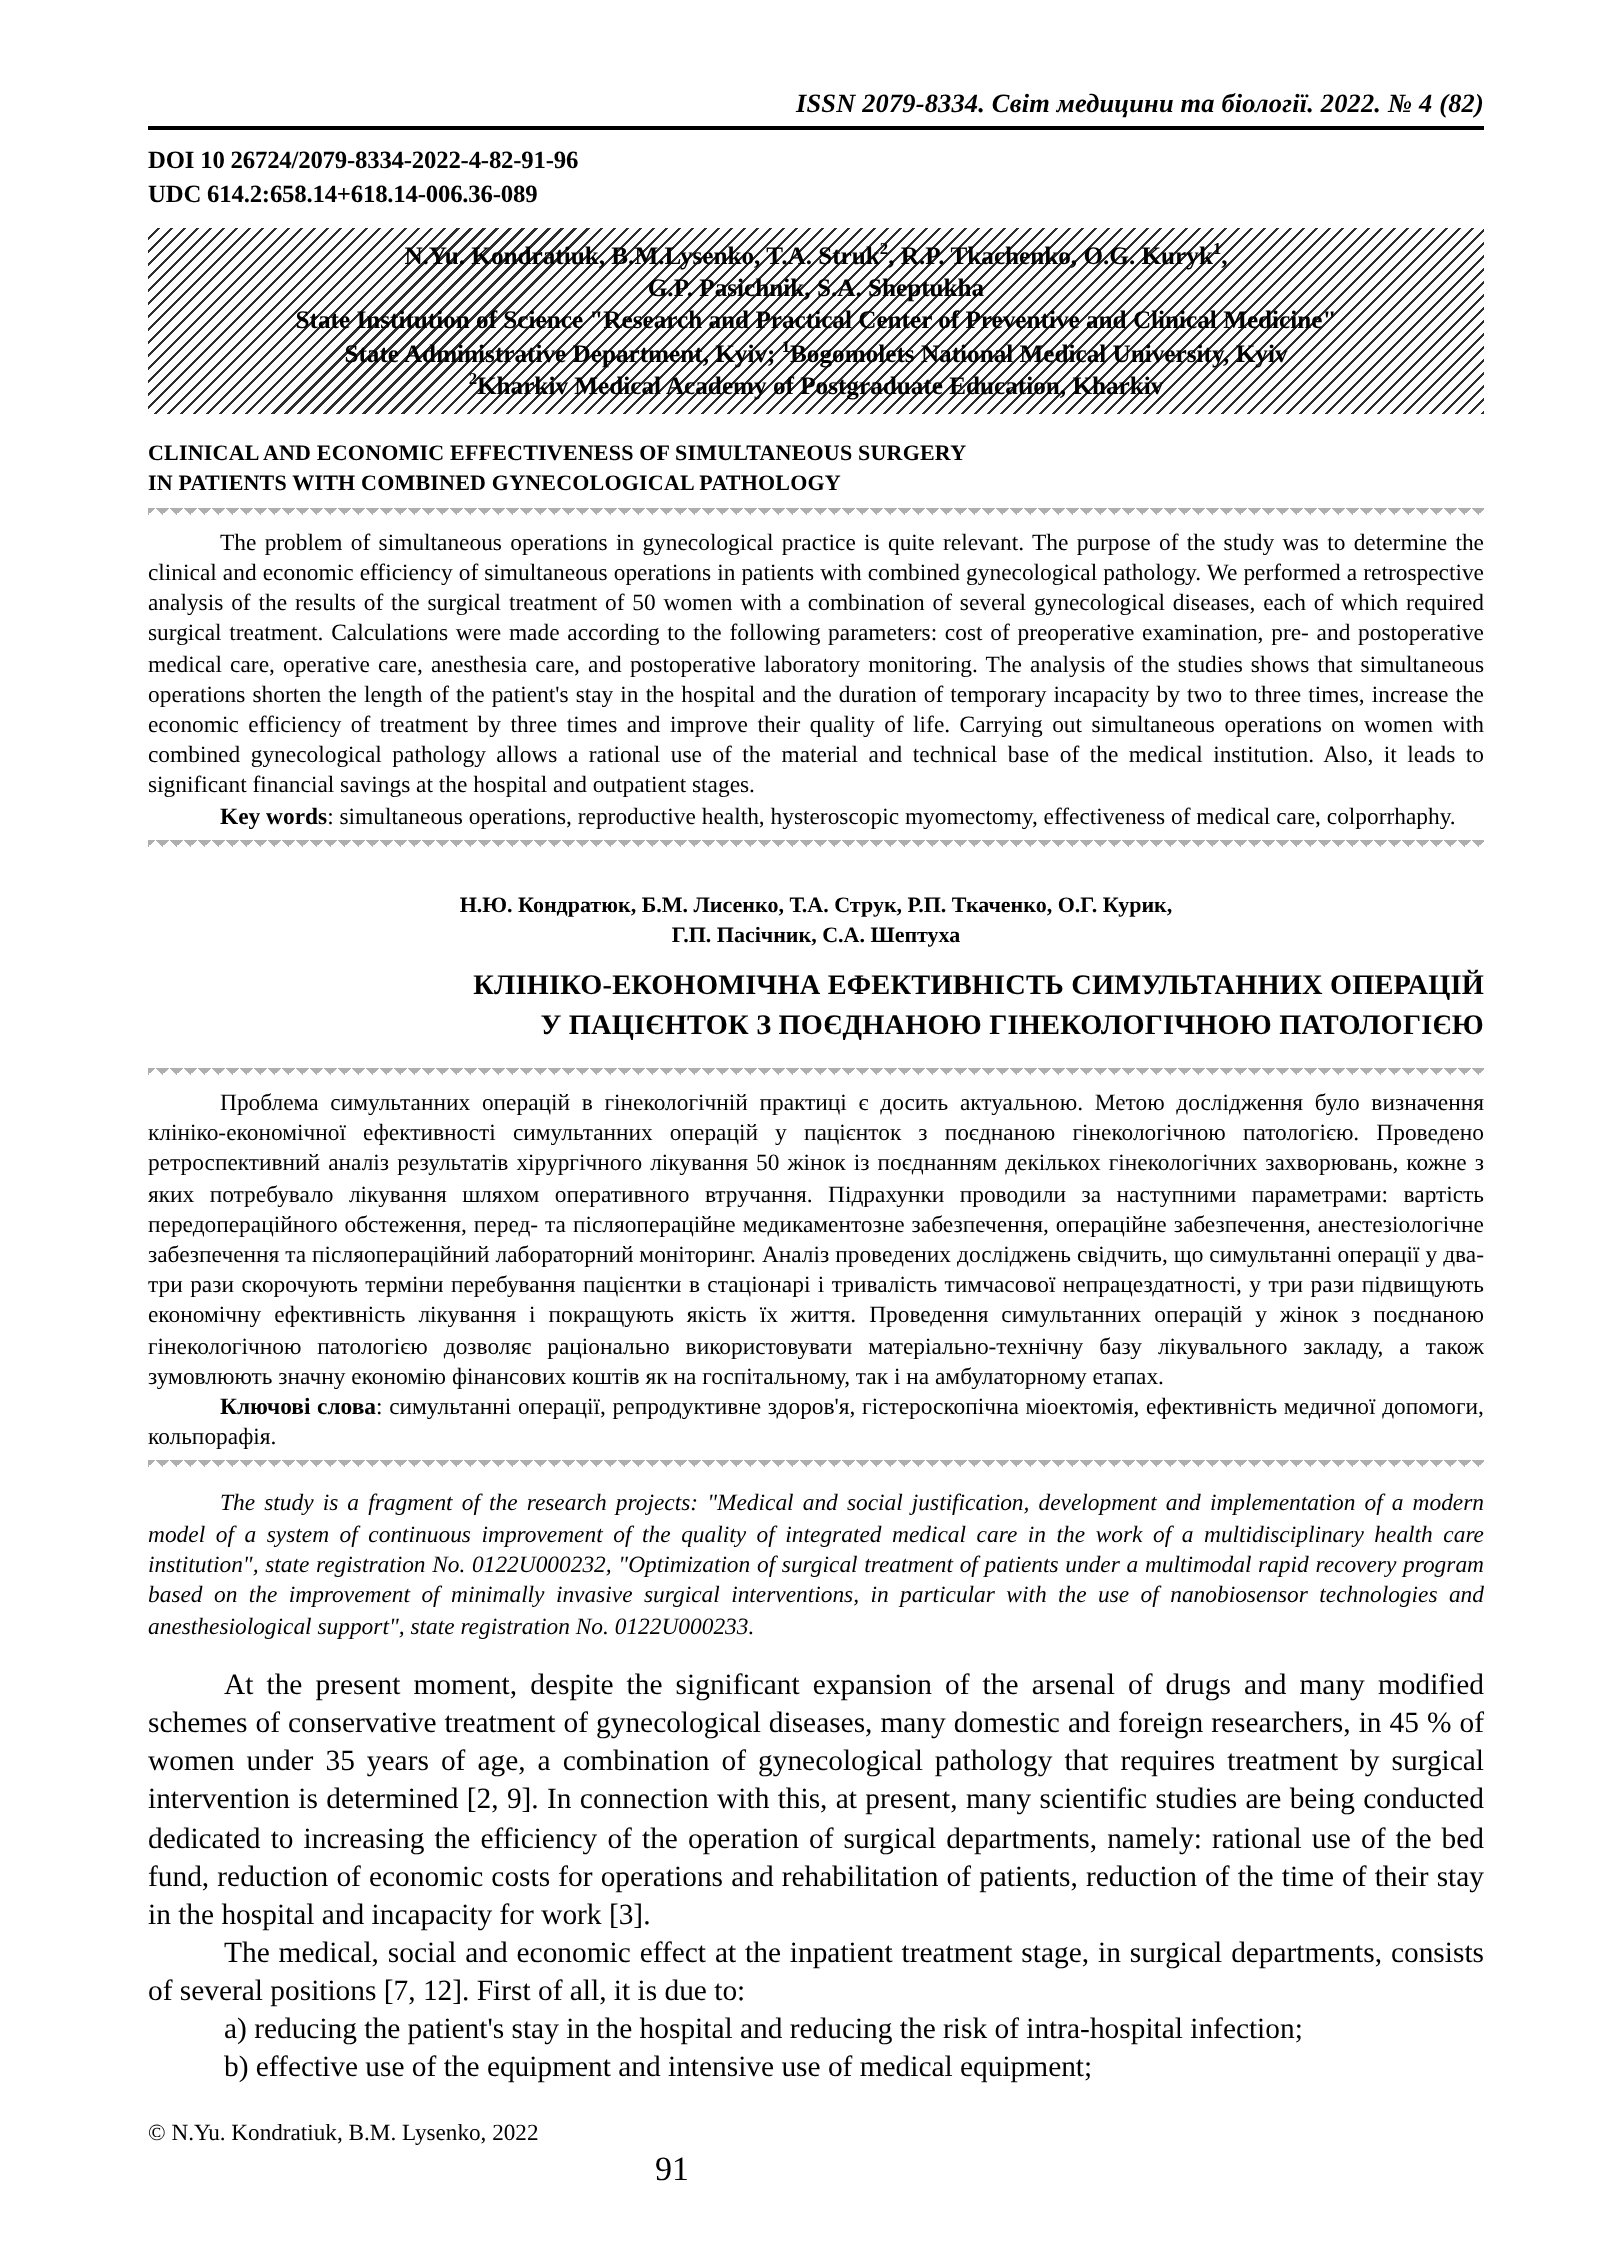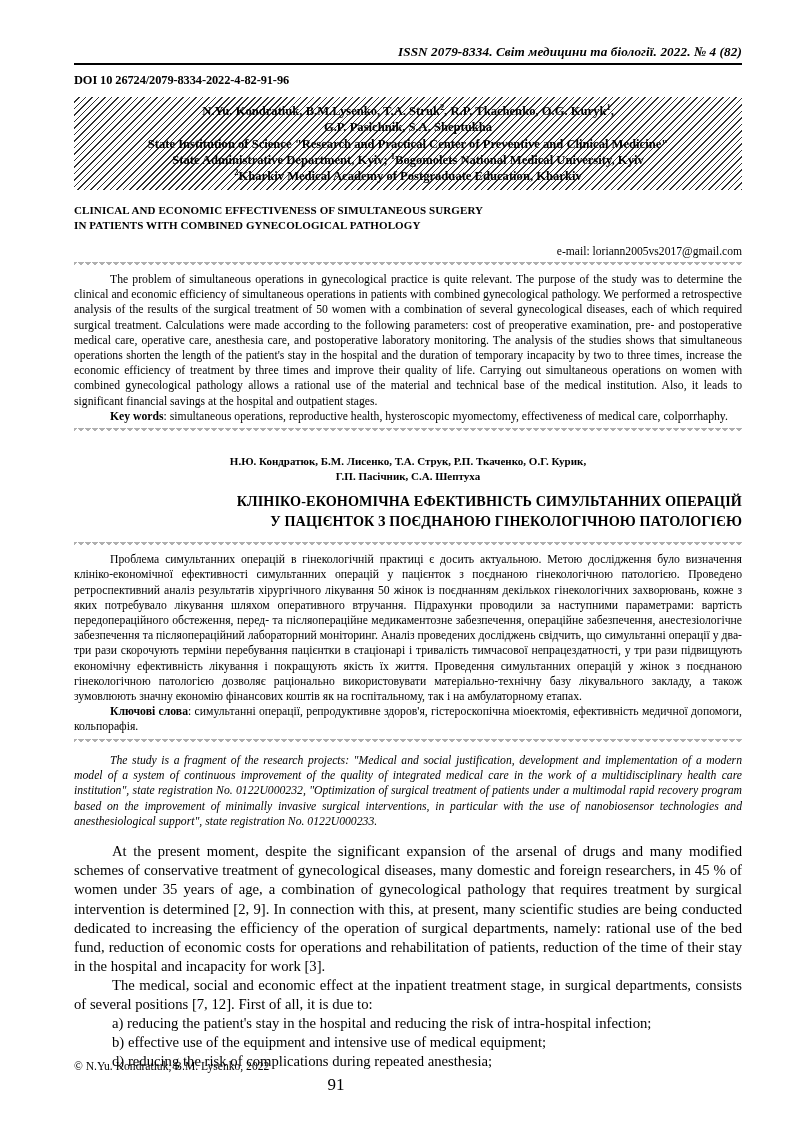--- a/index.html
+++ b/index.html
@@ -185,36 +185,36 @@
 <body>
 
 <div class="page">
   <div class="content">
 
     <div class="runhead">ISSN 2079-8334. Світ медицини та біології. 2022. № 4 (82)</div>
     <div class="runhead-rule"></div>
 
     <div class="idblock">
       <div>DOI 10 26724/2079-8334-2022-4-82-91-96</div>
+      <div>UDC 614.2:658.14+618.14-006.36-089</div>
     </div>
 
     <div class="authorband">
       <div class="ln"><span>N.Yu. Kondratiuk, B.M.Lysenko, T.A. Struk</span><span class="sup">2</span><span>, R.P. Tkachenko, O.G. Kuryk</span><span class="sup">1</span><span>,</span></div>
       <div class="ln">G.P. Pasichnik, S.A. Sheptukha</div>
       <div class="ln">State Institution of Science "Research and Practical Center of Preventive and Clinical Medicine"</div>
       <div class="ln"><span>State Administrative Department, Kyiv;  </span><span class="sup">1</span><span>Bogomolets National Medical University, Kyiv</span></div>
       <div class="ln"><span class="sup">2</span><span>Kharkiv Medical Academy of Postgraduate Education, Kharkiv</span></div>
     </div>
 
     <div class="title-en">
       <div>CLINICAL AND ECONOMIC EFFECTIVENESS OF SIMULTANEOUS SURGERY</div>
       <div>IN PATIENTS WITH COMBINED GYNECOLOGICAL PATHOLOGY</div>
     </div>
 
-    <div class="email">e-mail: loriann2005vs2017@gmail.com</div>
 
     <div class="zig"></div>
 
     <div class="abstract">The problem of simultaneous operations in gynecological practice is quite relevant. The purpose of the study was to determine the clinical and economic efficiency of simultaneous operations in patients with combined gynecological pathology. We performed a retrospective analysis of the results of the surgical treatment of 50 women with a combination of several gynecological diseases, each of which required surgical treatment. Calculations were made according to the following parameters: cost of preoperative examination, pre- and postoperative medical care, operative care, anesthesia care, and postoperative laboratory monitoring. The analysis of the studies shows that simultaneous operations shorten the length of the patient's stay in the hospital and the duration of temporary incapacity by two to three times, increase the economic efficiency of treatment by three times and improve their quality of life. Carrying out simultaneous operations on women with combined gynecological pathology allows a rational use of the material and technical base of the medical institution. Also, it leads to significant financial savings at the hospital and outpatient stages.</div>
     <div class="abstract kw noindent"><span style="display:inline-block;width:36px;"></span><b>Key words</b><span>: simultaneous operations, reproductive health, hysteroscopic myomectomy, effectiveness of medical care, colporrhaphy.</span></div>
 
     <div class="zig"></div>
 
     <div class="authors-ua">
       <div>Н.Ю. Кондратюк, Б.М. Лисенко, Т.А. Струк, Р.П. Ткаченко, О.Г. Курик,</div>
@@ -234,21 +234,20 @@
     <div class="zig"></div>
 
     <div class="funding">The study is a fragment of the research projects: "Medical and social justification, development and implementation of a modern model of a system of continuous improvement of the quality of integrated medical care in the work of a multidisciplinary health care institution", state registration No. 0122U000232, "Optimization of surgical treatment of patients under a multimodal rapid recovery program based on the improvement of minimally invasive surgical interventions, in particular with the use of nanobiosensor technologies and anesthesiological support", state registration No. 0122U000233.</div>
 
     <div class="body-text">At the present moment, despite the significant expansion of the arsenal of drugs and many modified schemes of conservative treatment of gynecological diseases, many domestic and foreign researchers, in 45 % of women under 35 years of age, a combination of gynecological pathology that requires treatment by surgical intervention is determined [2, 9]. In connection with this, at present, many scientific studies are being conducted dedicated to increasing the efficiency of the operation of surgical departments, namely: rational use of the bed fund, reduction of economic costs for operations and rehabilitation of patients, reduction of the time of their stay in the hospital and incapacity for work [3].</div>
     <div class="body-text tight">The medical, social and economic effect at the inpatient treatment stage, in surgical departments, consists of several positions [7, 12]. First of all, it is due to:</div>
 
     <div>
       <div class="list-item">a) reducing the patient's stay in the hospital and reducing the risk of intra-hospital infection;</div>
       <div class="list-item">b) effective use of the equipment and intensive use of medical equipment;</div>
-      <div class="list-item">d) reducing the risk of complications during repeated anesthesia;</div>
     </div>
 
   </div>
 
   <div class="footer">
     <div class="copyright">©  N.Yu. Kondratiuk, B.M. Lysenko, 2022</div>
     <div class="pageno">91</div>
   </div>
 </div>
 

